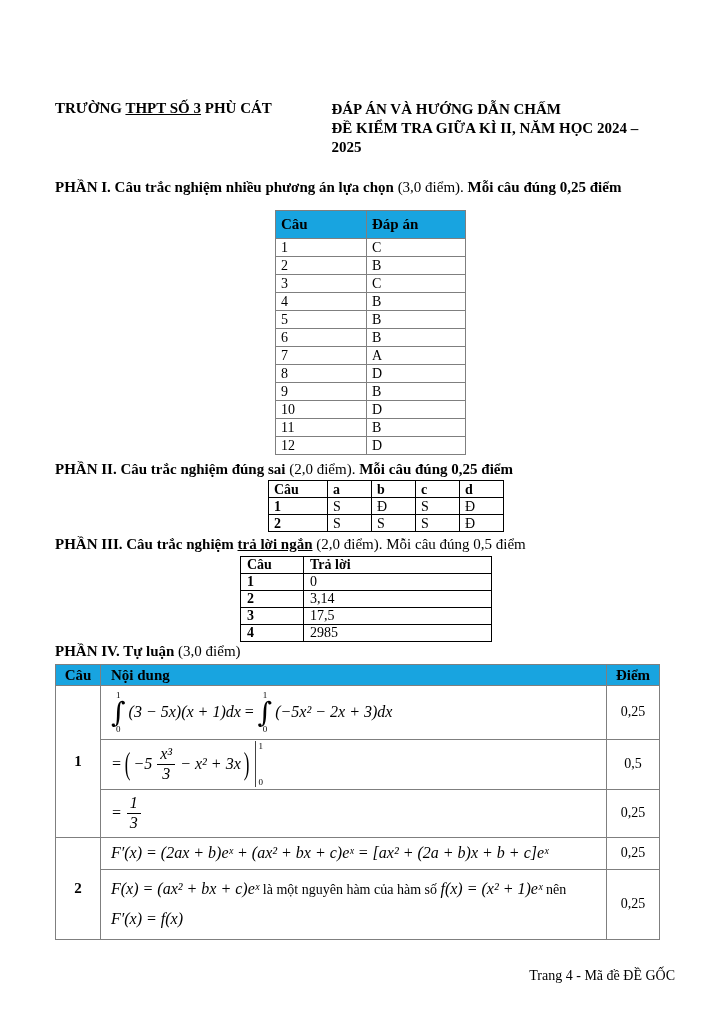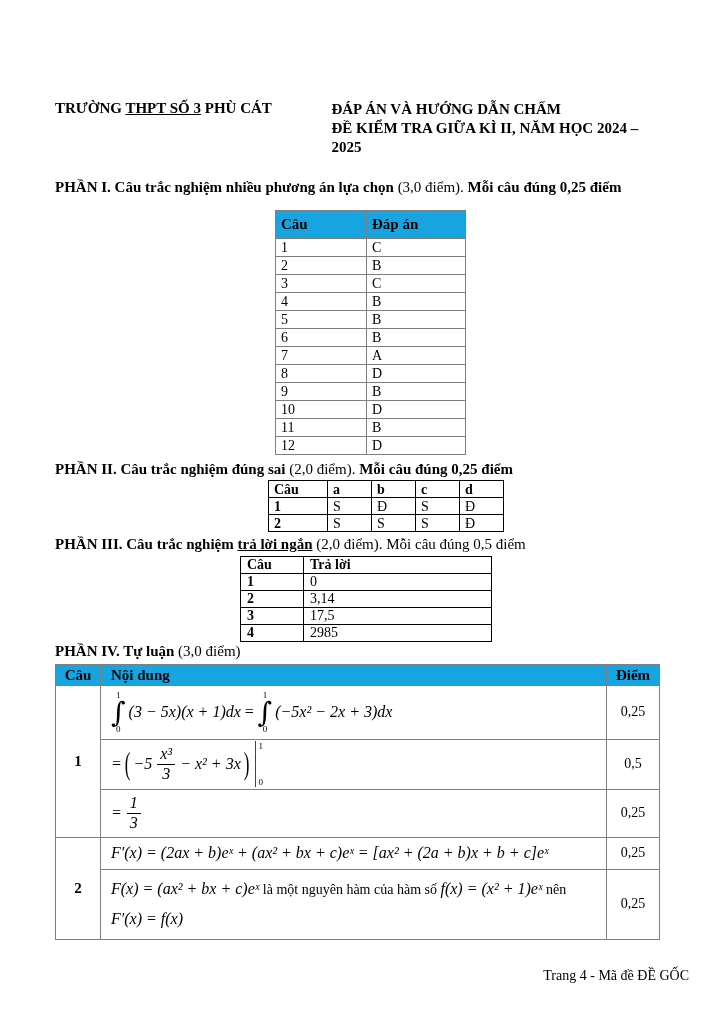--- a/index.html
+++ b/index.html
@@ -72,21 +72,21 @@
   .intgrp{display:inline-flex;flex-direction:column;align-items:center;line-height:1;}
   .intgrp .bnd{font-size:9px;font-style:normal;line-height:1;}
   .intgrp .isym{font-size:28px;line-height:0.9;font-style:normal;font-family:"DejaVu Serif",serif;}
   .frac{display:inline-flex;flex-direction:column;align-items:center;line-height:1.15;font-size:16px;margin:0 2px;}
   .frac .fnum{border-bottom:1px solid #000;padding:0 3px;}
   .bigp{display:inline-block;transform:scaleY(1.9);font-size:17px;font-style:normal;}
   .evalbar{display:inline-flex;flex-direction:column;justify-content:space-between;height:46px;border-left:1.5px solid #444;padding-left:2px;font-size:9px;font-style:normal;margin-left:3px;}
   .twoline{line-height:1.9;}
 
   
-  .footer{position:absolute;top:968px;right:36px;font-size:14px;}
+  .footer{position:absolute;top:968px;right:50px;font-size:14px;}
 </style>
 </head>
 <body>
 
 <div class="page">
 
   <div class="hdr">
     <div class="hdr-left">
       <span>TRƯỜNG </span><span class="u">THPT SỐ 3</span><span> PHÙ CÁT</span>
     </div>

